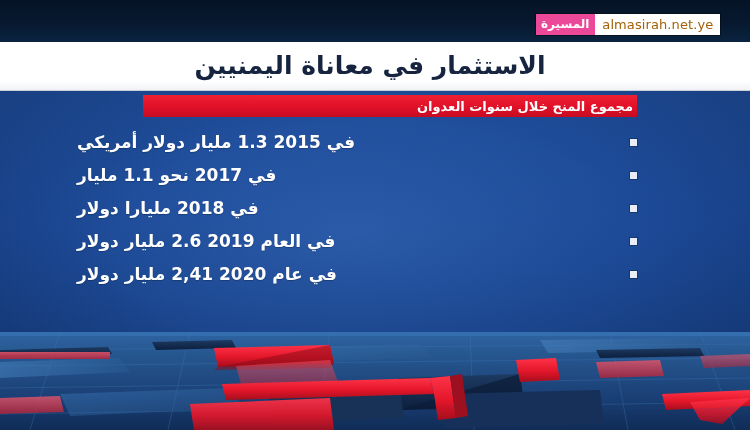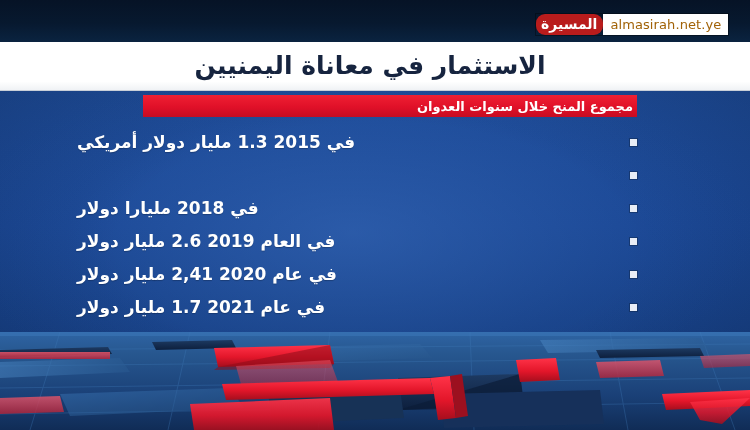--- a/index.html
+++ b/index.html
@@ -42,29 +42,28 @@
     color: #a16207;
     font-size: 13px;
     line-height: 21px;
     padding: 0 7px;
     letter-spacing: .1px;
     font-family: "DejaVu Sans", "Liberation Sans", sans-serif;
     direction: ltr;
     white-space: nowrap;
   }
   .logo-mark {
-    background: #b91c1c;
+    background: #ec4899;
     color: #ffffff;
-    font-size: 14px;
+    font-size: 12px;
     line-height: 21px;
     padding: 0 6px 0 5px;
     font-weight: 700;
     white-space: nowrap;
     letter-spacing: -.3px;
-    border-radius: 9px;
   }
 
   
   .titleband {
     position: absolute;
     left: 0; top: 42px;
     width: 750px; height: 48px;
     background: linear-gradient(180deg, #ffffff 0%, #ffffff 82%, #f0f2f5 100%);
     border-bottom: 1px solid #c9cfd8;
     z-index: 4;
@@ -274,32 +273,29 @@
     <span class="subbar-text">مجموع المنح خلال سنوات العدوان</span>
   </div>
 
   <div class="list">
     <div class="list-item">
       <span class="bullet"></span>
       <span class="item-text">في 2015 1.3 مليار دولار أمريكي</span>
     </div>
     <div class="list-item">
       <span class="bullet"></span>
+      <span class="item-text">في 2017 نحو 1.1 مليار</span>
     </div>
     <div class="list-item">
       <span class="bullet"></span>
       <span class="item-text">في 2018 مليارا دولار</span>
     </div>
     <div class="list-item">
       <span class="bullet"></span>
       <span class="item-text">في العام 2019 2.6 مليار دولار</span>
     </div>
     <div class="list-item">
       <span class="bullet"></span>
       <span class="item-text">في عام 2020  2,41 مليار دولار</span>
     </div>
-    <div class="list-item">
-      <span class="bullet"></span>
-      <span class="item-text">في عام 2021 1.7 مليار دولار</span>
-    </div>
   </div>
 
 </div>
 
 </body></html>

